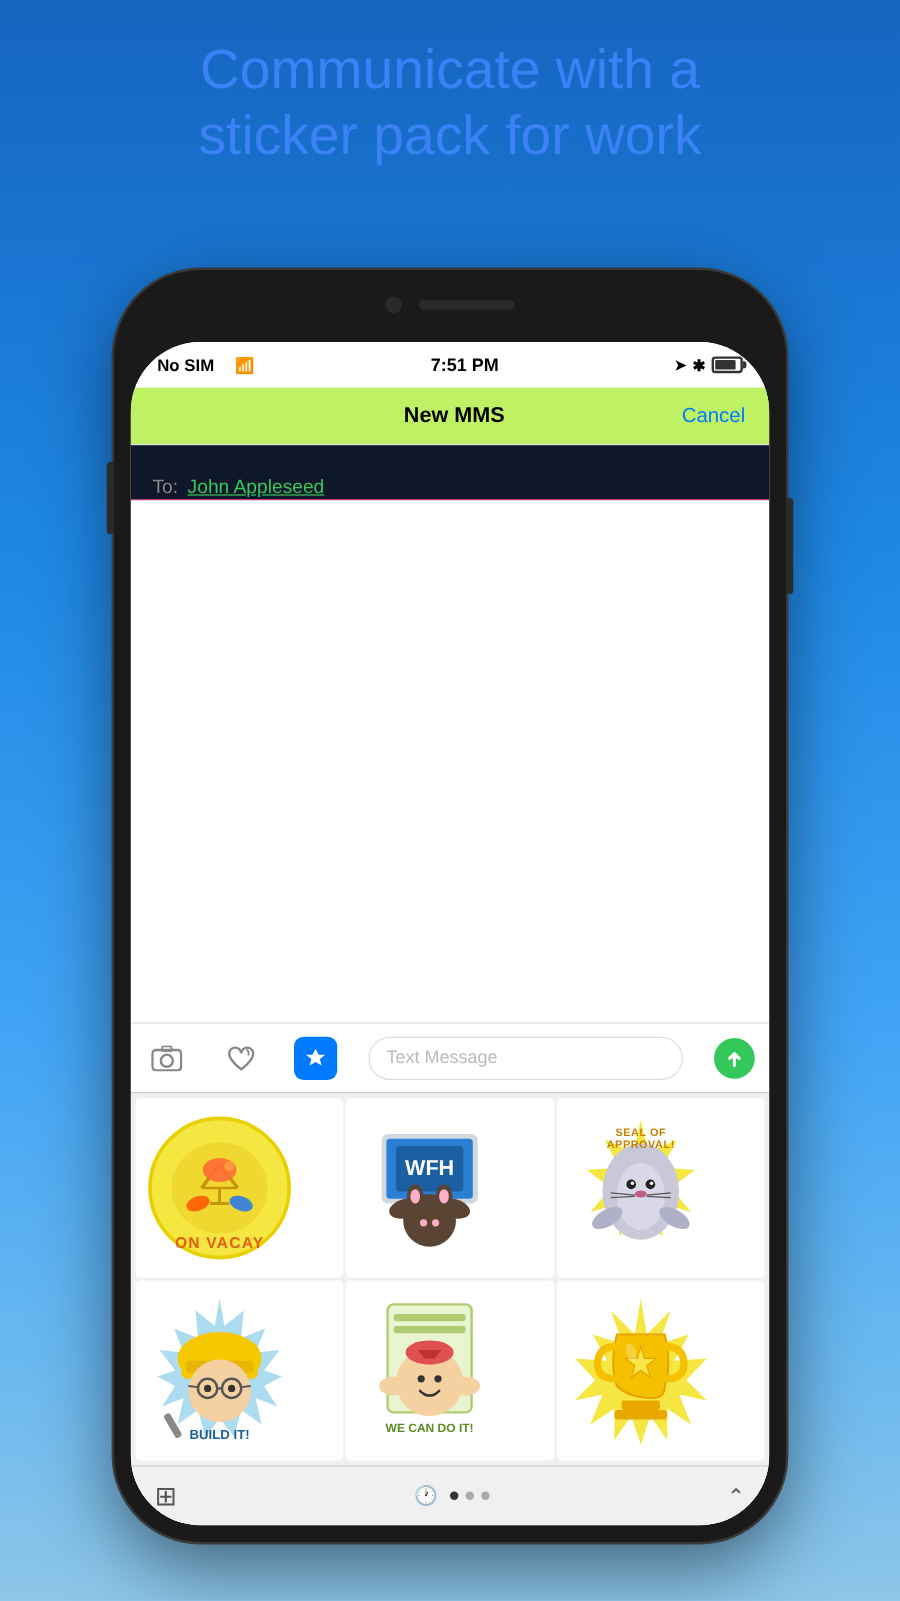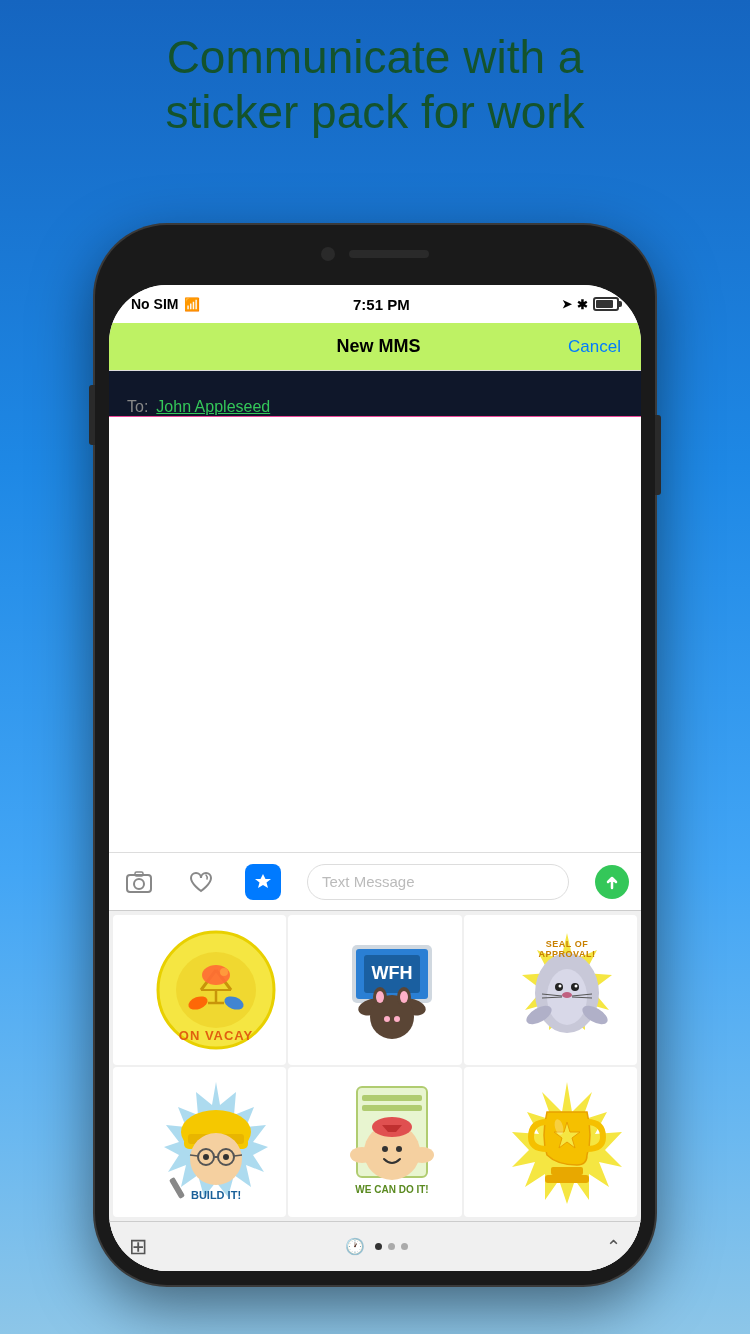--- a/index.html
+++ b/index.html
@@ -11,21 +11,21 @@
       background: linear-gradient(180deg, #1a6bbf 0%, #2a8cd6 40%, #5aabdf 70%, #7bbfe8 100%);
       position: relative;
     }
 
     
     .headline {
       position: absolute;
       top: 30px;
       left: 0; right: 0;
       text-align: center;
-      color: #14532d;
+      color: #3b82f6;
       font-size: 46px;
       font-weight: 300;
       line-height: 1.2;
       padding: 0 52px;
       z-index: 10;
     }
 
     
     .phone-frame {
       position: absolute;
@@ -104,21 +104,21 @@
       background: white;
       height: 38px;
       display: flex;
       align-items: center;
       justify-content: space-between;
       padding: 0 22px;
       font-size: 14px;
       font-weight: 600;
       flex-shrink: 0;
     }
-    .status-left { display: flex; align-items: center; gap: 6px; }
+    .status-left { display: flex; align-items: center; gap: 18px; }
     .status-center { font-size: 15px; font-weight: 600; }
     .status-right { display: flex; align-items: center; gap: 5px; }
 
     .wifi-icon { font-size: 13px; }
     .battery-icon {
       width: 26px; height: 14px;
       border: 2px solid #333;
       border-radius: 3px;
       position: relative;
       display: inline-flex;
@@ -254,21 +254,21 @@
       gap: 2px;
       padding: 4px;
       height: 310px;
       overflow: hidden;
     }
 
     .sticker-cell {
       background: white;
       display: flex;
       align-items: center;
-      justify-content: flex-end;
+      justify-content: flex-start;
       cursor: pointer;
       overflow: hidden;
       border-radius: 4px;
     }
 
     
     .panel-bottom {
       height: 50px;
       background: #f0f0f0;
       border-top: 1px solid #ccc;

